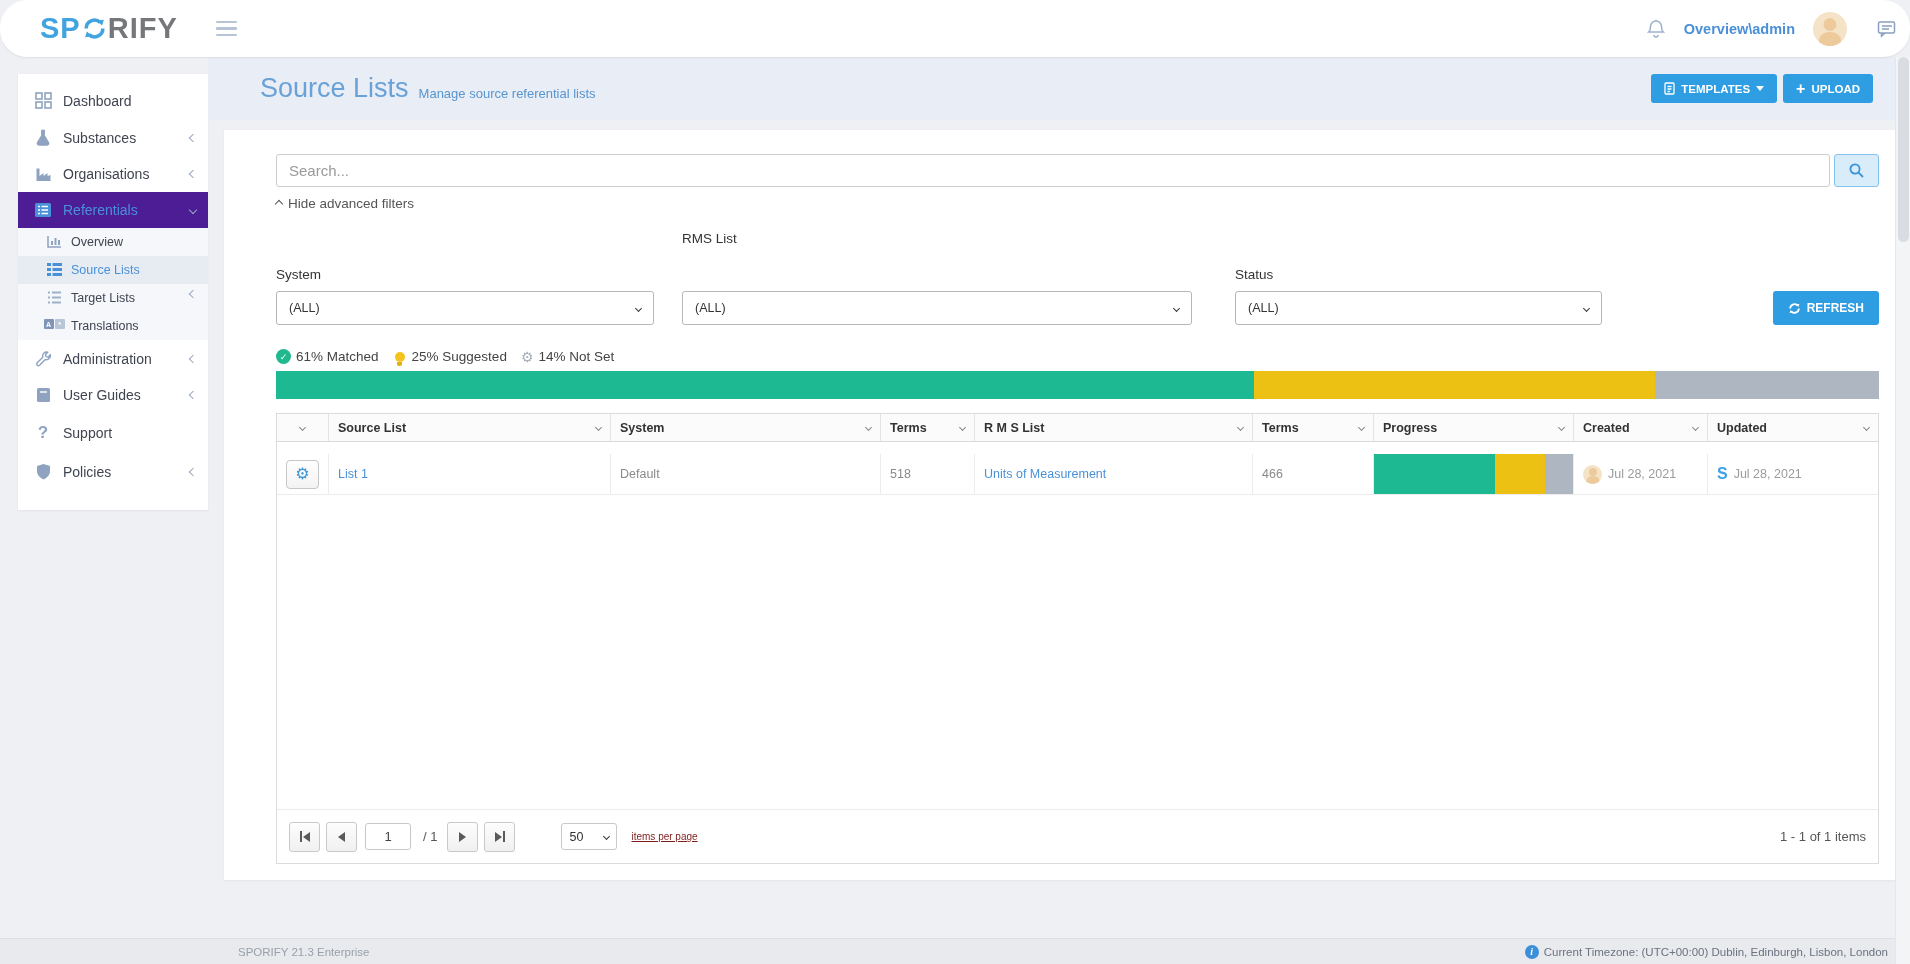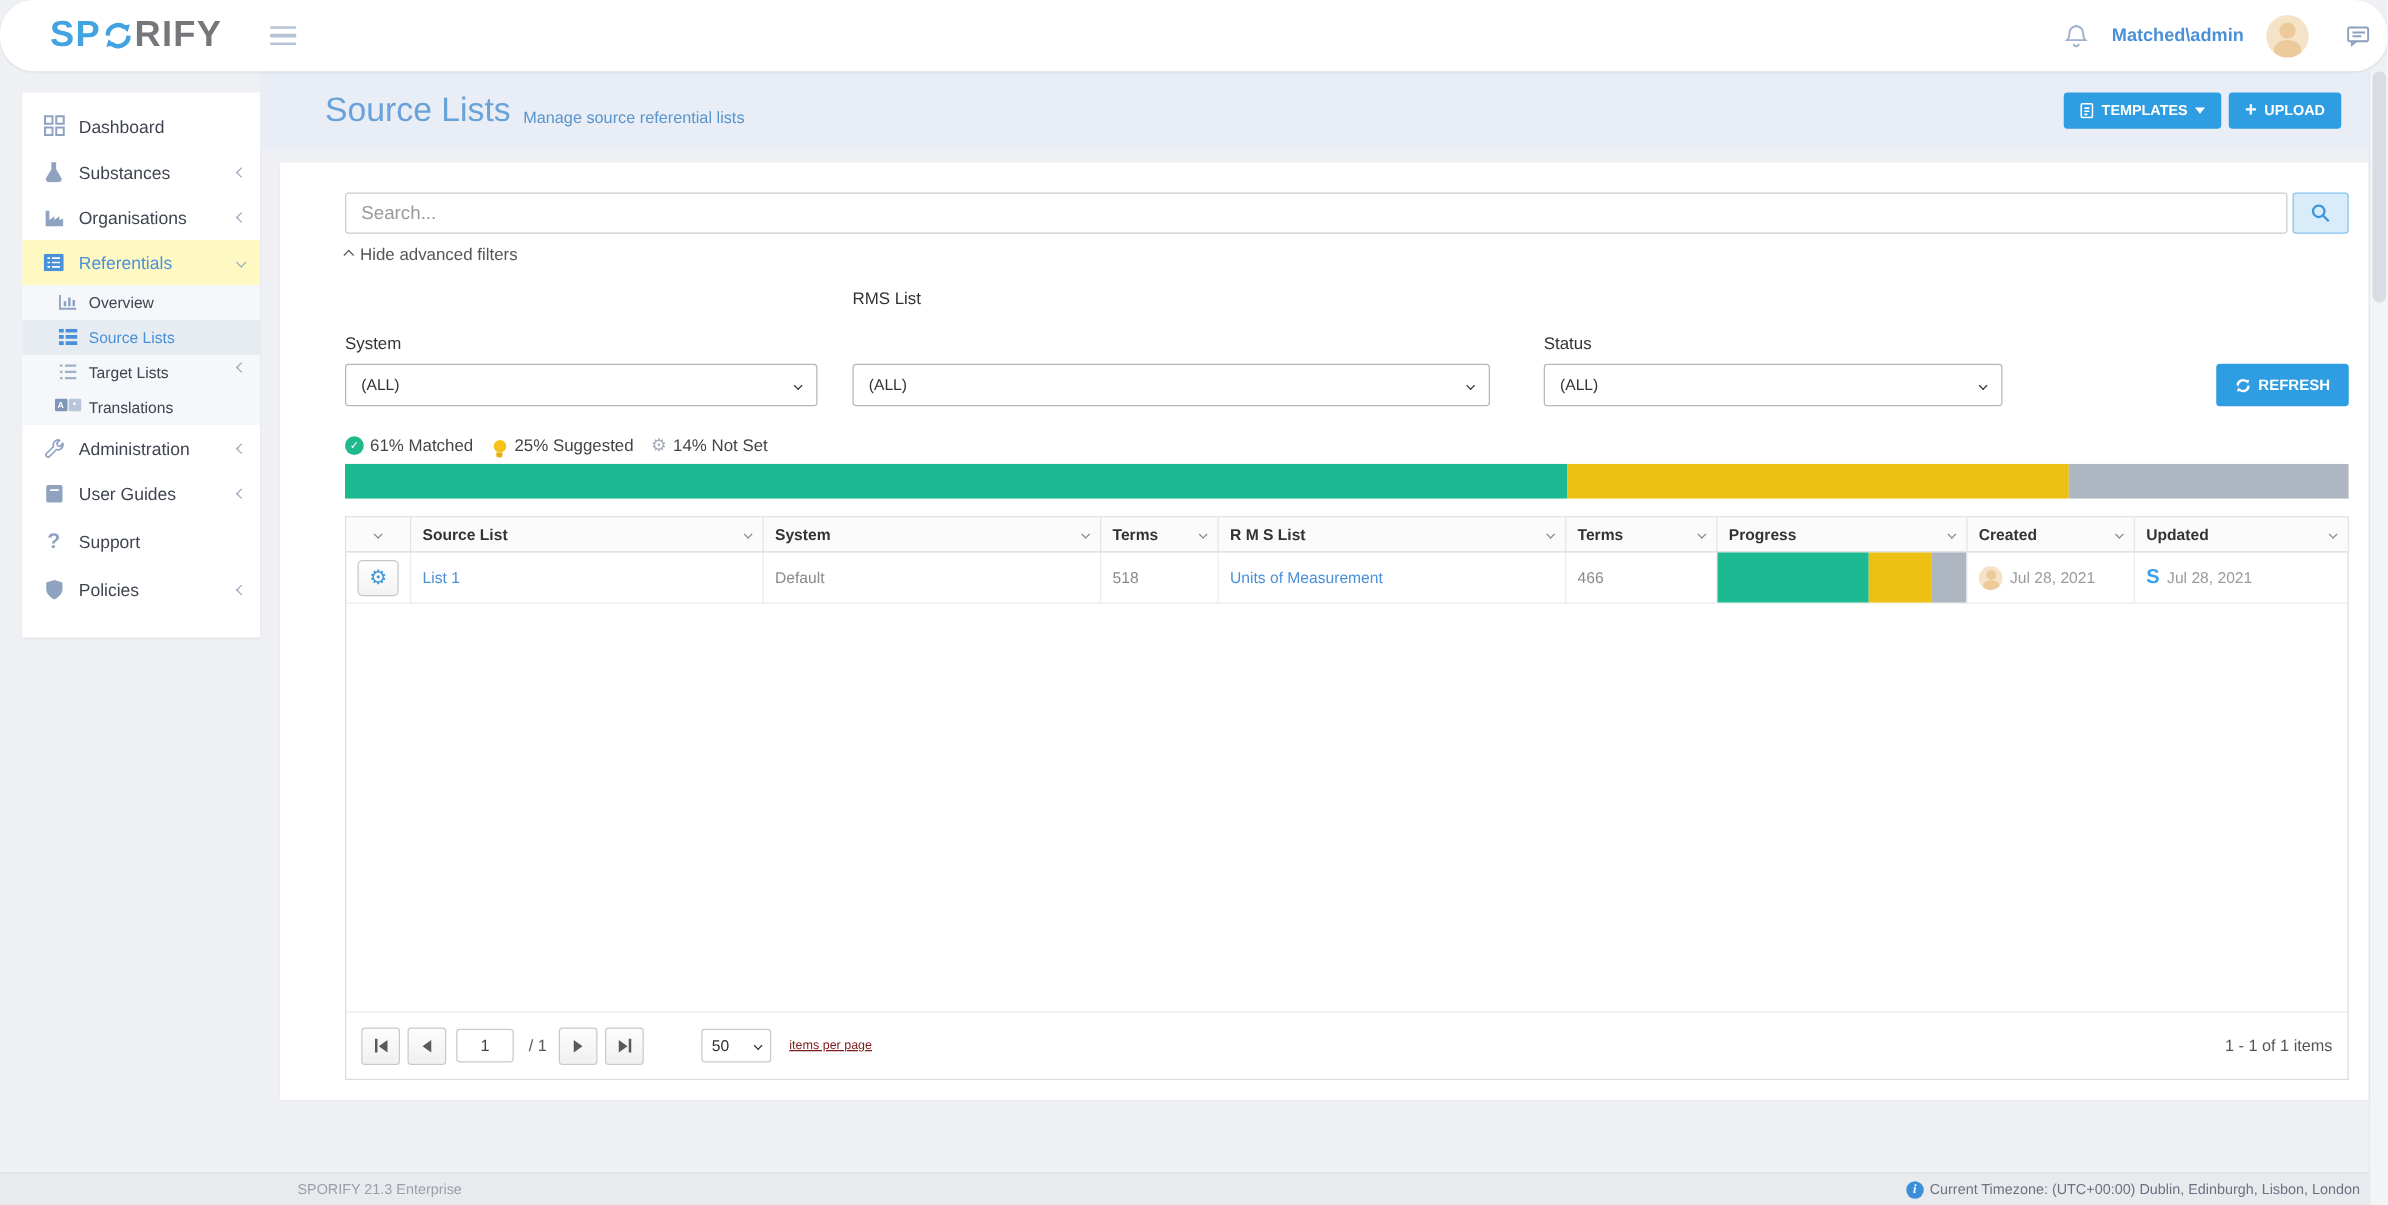--- a/index.html
+++ b/index.html
@@ -29,21 +29,21 @@
   
   .sitem { display:flex; align-items:center; padding:10px 12px 10px 15px; font-size:14px; color:#3f4450; cursor:pointer; }
   .sitem .ic { width:20px; display:flex; justify-content:center; }
   .sitem .lbl { margin-left:10px; }
   .chv { display:inline-block; width:6px; height:6px; border-left:1.6px solid #9aa9c0; border-bottom:1.6px solid #9aa9c0; }
   .chv.left { transform:rotate(45deg); }
   .chv.down { transform:rotate(-45deg); }
   .chv.up   { transform:rotate(135deg); }
   .sitem .chv { margin-left:auto; }
   .section { background:#f5f7fa; }
-  .sitem.parent-active { background:#fef9c3; color:#4a90d9; }
+  .sitem.parent-active { background:#4c1d95; color:#4a90d9; }
   .sub { display:flex; align-items:flex-start; padding:7px 12px 7px 27px; font-size:12.5px; color:#3f4450; cursor:pointer; }
   .sub .ic { width:18px; display:flex; justify-content:center; }
   .sub .lbl { margin-left:8px; }
   .sub .chv { margin-left:auto; }
   .sub.active { background:#e7ecf3; color:#4a90d9; }
   .qmark { font-size:17px; font-weight:bold; color:#8fa3c0; }
   .tr-box { display:inline-flex; gap:1px; }
   .tr-box span { width:10px; height:10px; font-size:7px; font-weight:bold; color:#fff; display:flex; align-items:center; justify-content:center; border-radius:1px; }
   .tr-a { background:#7f96b8; } .tr-b { background:#b9c6d8; }
 
@@ -77,21 +77,21 @@
   .leg-item { display:flex; align-items:center; gap:5px; }
   .ck { width:15px; height:15px; border-radius:50%; background:#21b88e; color:#fff; font-size:9px; font-weight:bold; display:flex; align-items:center; justify-content:center; }
   .bulb { width:10px; height:10px; border-radius:50%; background:#f6c31c; position:relative; margin:0 2px; }
   .bulb::after { content:""; position:absolute; left:2.5px; top:10px; width:5px; height:4px; background:#e4af10; border-radius:0 0 2px 2px; }
   .gear { font-family:"DejaVu Sans",sans-serif; color:#a5adba; font-size:14px; line-height:1; }
 
   .bigbar { margin-top:7px; height:28px; display:flex; overflow:hidden; }
   .bigbar div { height:100%; }
 
   
-  .grid { margin-top:14px; border:1px solid #dcdcdc; flex:1; display:flex; flex-direction:column; }
+  .grid { margin-top:14px; border:1px solid #dcdcdc; flex:1; display:flex; flex-direction:column;gap:12px; }
   .gcols { display:grid; grid-template-columns:52px 282px 270px 94px 278px 121px 200px 134px 1fr; }
   .thead { background:#fbfbfb; border-bottom:1px solid #d9d9d9; }
   .th { height:27px; display:flex; align-items:center; justify-content:space-between; padding:0 9px; font-size:12.5px; font-weight:bold; color:#333; border-right:1px solid #e4e4e4; cursor:pointer; }
   .th:last-child { border-right:none; }
   .th .chv { border-color:#888; width:5px; height:5px; flex:none; }
   .th.empty { justify-content:center; }
   .trow { border-bottom:1px solid #ececec; }
   .td { height:40px; display:flex; align-items:center; padding:0 9px; font-size:12.5px; color:#8a8a8a; border-right:1px solid #ececec; }
   .td:last-child { border-right:none; }
   .td.center { justify-content:center; }
@@ -153,21 +153,21 @@
       <div></div>
     </div>
   <div class="top-right">
     <span>
       <svg width="20" height="22" viewBox="0 0 20 22" fill="none" stroke="#9db1cb" stroke-width="1.5">
         <path d="M10 3a5.5 5.5 0 0 1 5.5 5.5c0 3.6 1 4.8 1.8 5.6H2.7c.8-.8 1.8-2 1.8-5.6A5.5 5.5 0 0 1 10 3z"></path>
         <path d="M8 17a2 2 0 0 0 4 0"></path>
         <path d="M10 3V1.8"></path>
       </svg>
     </span>
-    <span class="username">Matched\admin</span>
+    <span class="username">Overview\admin</span>
     <div class="avatar"></div>
     <span class="chat-ic">
       <svg width="19" height="18" viewBox="0 0 19 18" fill="none" stroke="#8aa0bd" stroke-width="1.5">
         <rect x="1.5" y="2" width="16" height="11" rx="1.5"></rect>
         <path d="M5 6h10M5 9h7"></path>
         <path d="M4.5 13v3l3.5-3"></path>
       </svg>
     </span>
   </div>
 </div>

